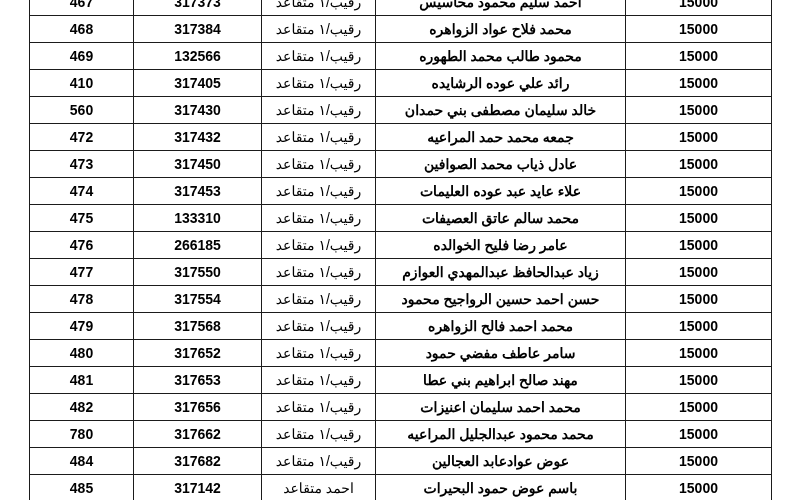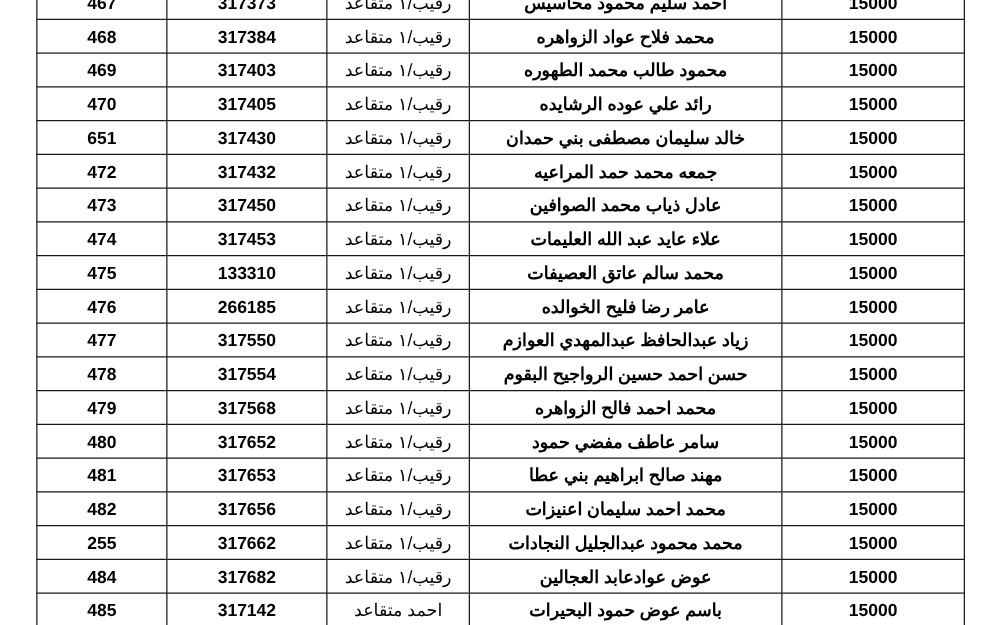--- a/index.html
+++ b/index.html
@@ -123,54 +123,54 @@
           <td class="amount">15000</td>
           <td class="name">محمد فلاح عواد الزواهره</td>
           <td class="rank">رقيب/١ متقاعد</td>
           <td class="idnum">317384</td>
           <td class="serial">468</td>
         </tr>
         <tr>
           <td class="amount">15000</td>
           <td class="name">محمود طالب محمد الطهوره</td>
           <td class="rank">رقيب/١ متقاعد</td>
-          <td class="idnum">317403</td>
+          <td class="idnum">132566</td>
           <td class="serial">469</td>
         </tr>
         <tr>
           <td class="amount">15000</td>
           <td class="name">رائد علي عوده الرشايده</td>
           <td class="rank">رقيب/١ متقاعد</td>
           <td class="idnum">317405</td>
-          <td class="serial">470</td>
+          <td class="serial">410</td>
         </tr>
         <tr>
           <td class="amount">15000</td>
           <td class="name">خالد سليمان مصطفى بني حمدان</td>
           <td class="rank">رقيب/١ متقاعد</td>
           <td class="idnum">317430</td>
-          <td class="serial">651</td>
+          <td class="serial">560</td>
         </tr>
         <tr>
           <td class="amount">15000</td>
           <td class="name">جمعه محمد حمد المراعيه</td>
           <td class="rank">رقيب/١ متقاعد</td>
           <td class="idnum">317432</td>
           <td class="serial">472</td>
         </tr>
         <tr>
           <td class="amount">15000</td>
           <td class="name">عادل ذياب محمد الصوافين</td>
           <td class="rank">رقيب/١ متقاعد</td>
           <td class="idnum">317450</td>
           <td class="serial">473</td>
         </tr>
         <tr>
           <td class="amount">15000</td>
-          <td class="name">علاء عايد عبد الله العليمات</td>
+          <td class="name">علاء عايد عبد عوده العليمات</td>
           <td class="rank">رقيب/١ متقاعد</td>
           <td class="idnum">317453</td>
           <td class="serial">474</td>
         </tr>
         <tr>
           <td class="amount">15000</td>
           <td class="name">محمد سالم عاتق العصيفات</td>
           <td class="rank">رقيب/١ متقاعد</td>
           <td class="idnum">133310</td>
           <td class="serial">475</td>
@@ -184,21 +184,21 @@
         </tr>
         <tr>
           <td class="amount">15000</td>
           <td class="name">زياد عبدالحافظ عبدالمهدي العوازم</td>
           <td class="rank">رقيب/١ متقاعد</td>
           <td class="idnum">317550</td>
           <td class="serial">477</td>
         </tr>
         <tr>
           <td class="amount">15000</td>
-          <td class="name">حسن احمد حسين الرواجيح البقوم</td>
+          <td class="name">حسن احمد حسين الرواجيح محمود</td>
           <td class="rank">رقيب/١ متقاعد</td>
           <td class="idnum">317554</td>
           <td class="serial">478</td>
         </tr>
         <tr>
           <td class="amount">15000</td>
           <td class="name">محمد احمد فالح الزواهره</td>
           <td class="rank">رقيب/١ متقاعد</td>
           <td class="idnum">317568</td>
           <td class="serial">479</td>
@@ -219,24 +219,24 @@
         </tr>
         <tr>
           <td class="amount">15000</td>
           <td class="name">محمد احمد سليمان اعنيزات</td>
           <td class="rank">رقيب/١ متقاعد</td>
           <td class="idnum">317656</td>
           <td class="serial">482</td>
         </tr>
         <tr>
           <td class="amount">15000</td>
-          <td class="name">محمد محمود عبدالجليل النجادات</td>
+          <td class="name">محمد محمود عبدالجليل المراعيه</td>
           <td class="rank">رقيب/١ متقاعد</td>
           <td class="idnum">317662</td>
-          <td class="serial">255</td>
+          <td class="serial">780</td>
         </tr>
         <tr>
           <td class="amount">15000</td>
           <td class="name">عوض عوادعابد العجالين</td>
           <td class="rank">رقيب/١ متقاعد</td>
           <td class="idnum">317682</td>
           <td class="serial">484</td>
         </tr>
         <tr>
           <td class="amount">15000</td>

